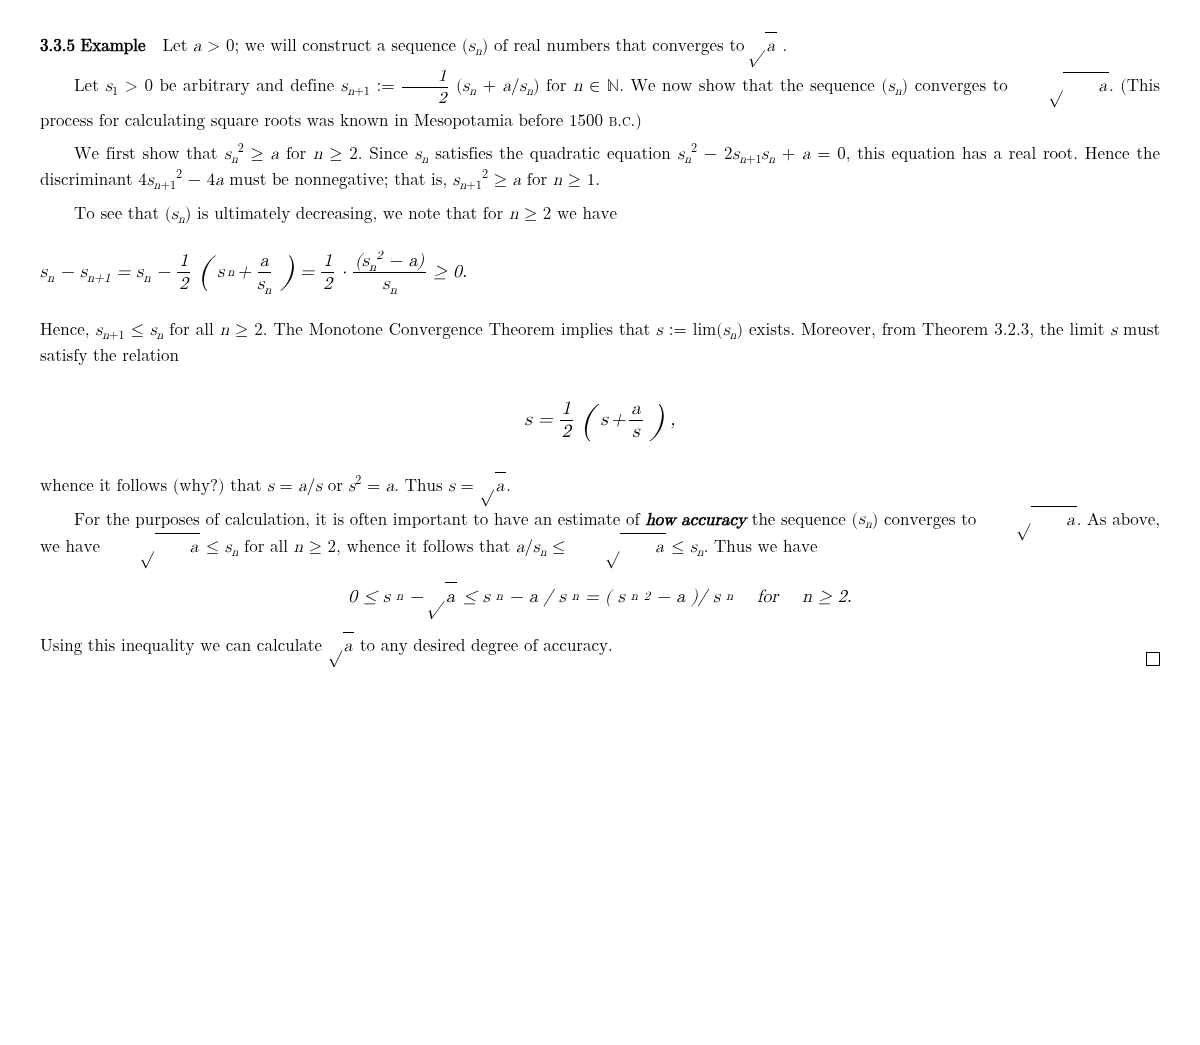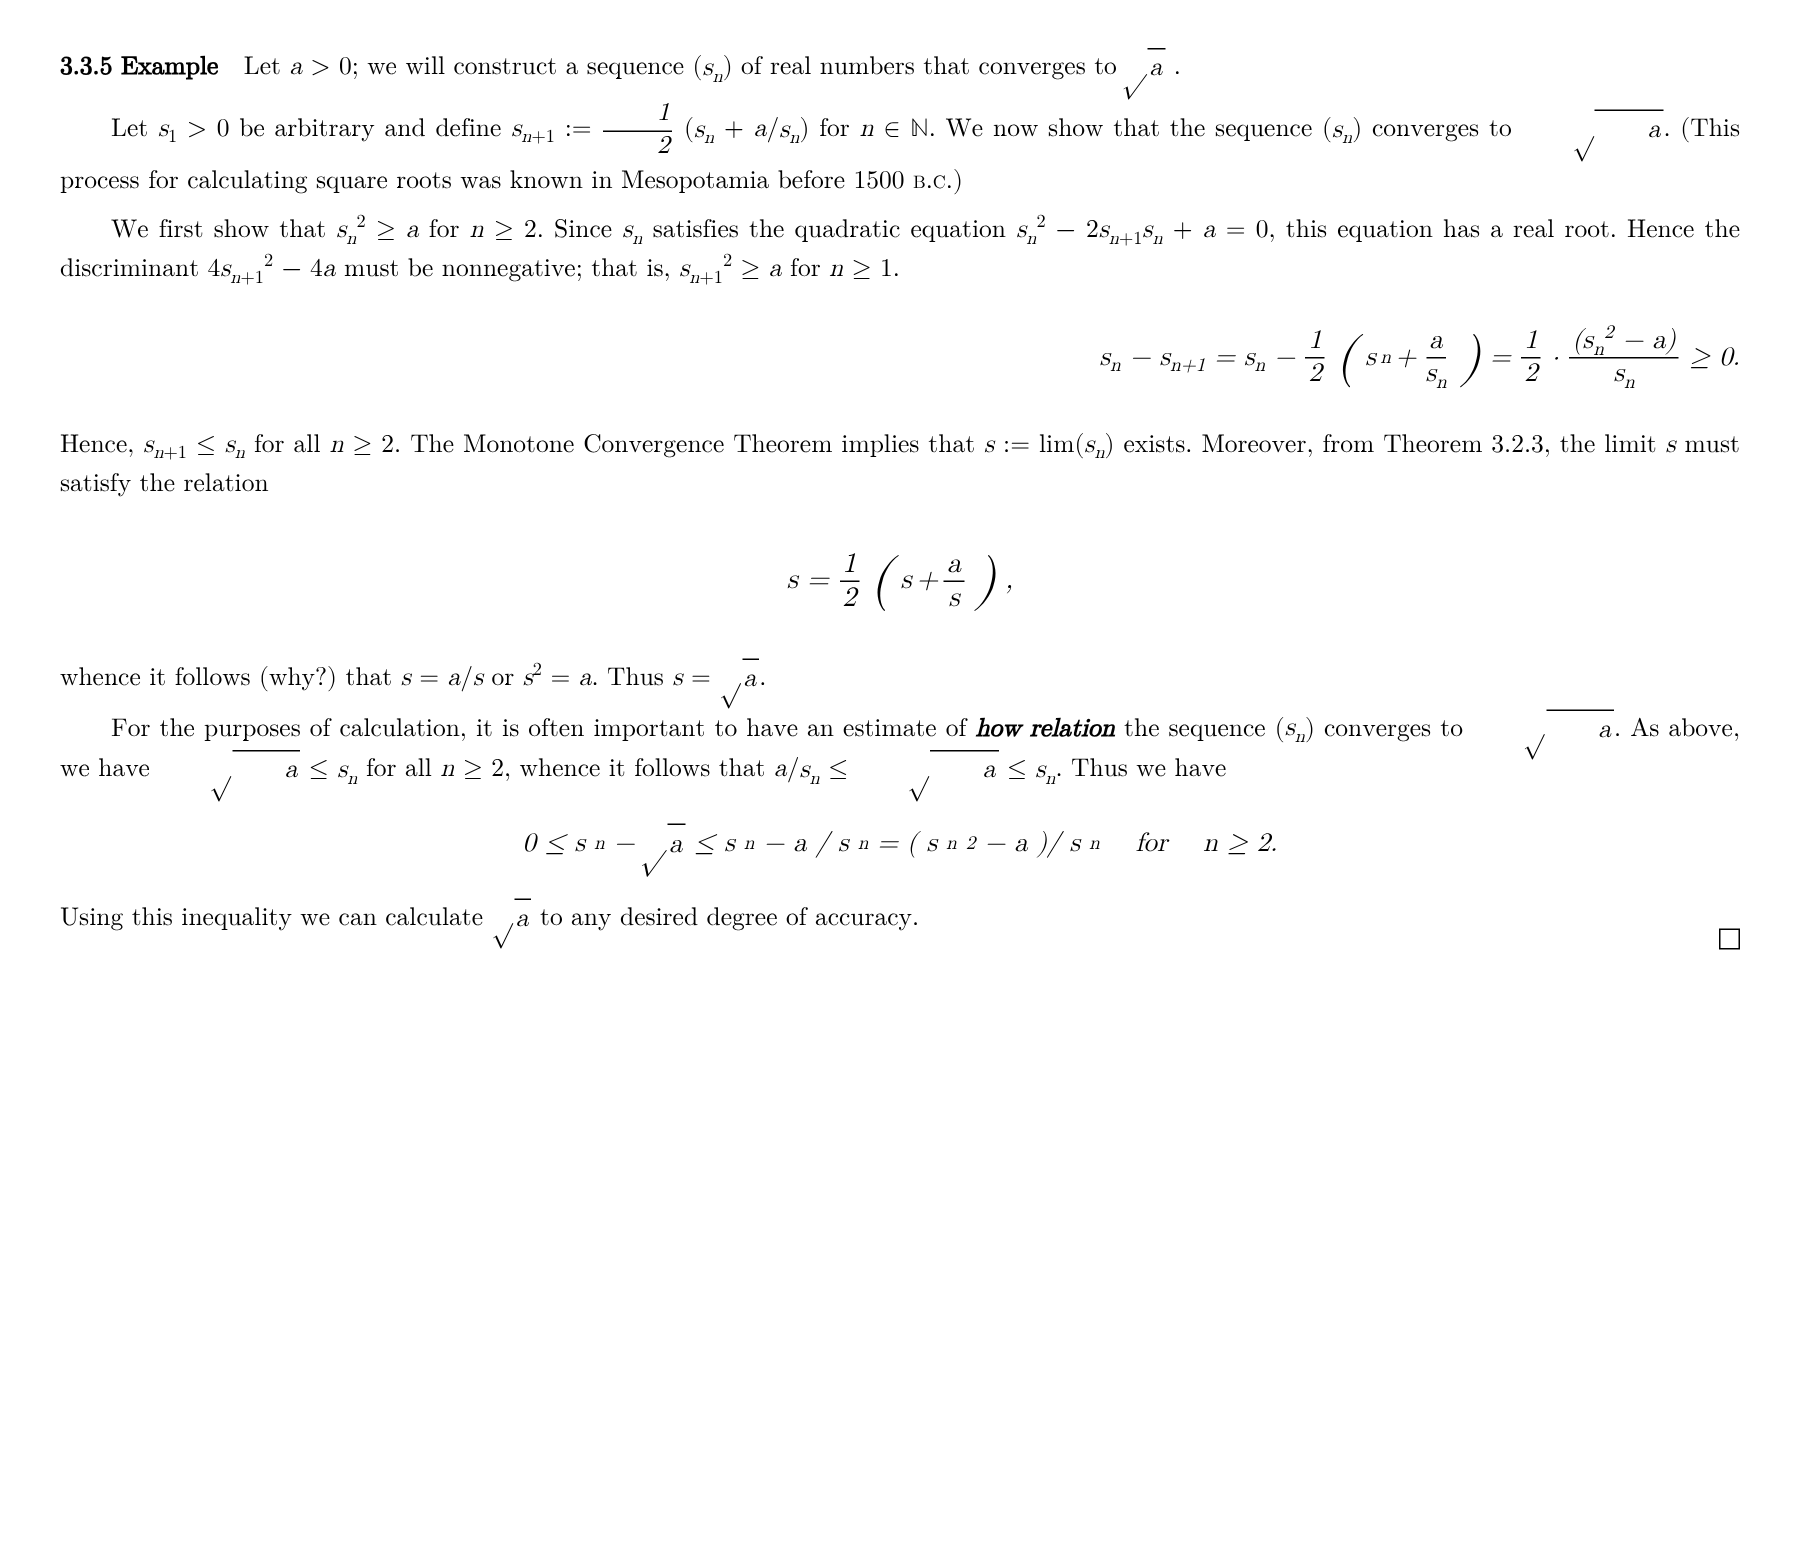--- a/index.html
+++ b/index.html
@@ -73,21 +73,21 @@
     .sqrt-symbol {
       font-size: 1em;
     }
     .sqrt-content {
       border-top: 1.5px solid #000;
       padding: 0 2px 0 1px;
       margin-left: 1px;
     }
     .display-block {
       display: flex;
-      justify-content: flex-end;
+      justify-content: flex-start;
       align-items: center;
       margin: 1.3em 0;
       font-style: italic;
       font-size: 1.05em;
     }
     .display-block2 {
       display: flex;
       justify-content: center;
       align-items: center;
       margin: 1.5em 0;
@@ -139,20 +139,23 @@
     (This process for calculating square roots was known in
     Mesopotamia before 1500 <span style="font-variant: small-caps; font-style: normal;">b.c.</span>)
   </p>
 
   <p class="indent">
     We first show that <i>s</i><sub><i>n</i></sub><sup>2</sup> ≥ <i>a</i> for <i>n</i> ≥ 2. Since <i>s<sub>n</sub></i> satisfies the quadratic equation
     <i>s</i><sub><i>n</i></sub><sup>2</sup> − 2<i>s</i><sub><i>n</i>+1</sub><i>s</i><sub><i>n</i></sub> + <i>a</i> = 0, this equation has a real root. Hence the discriminant 4<i>s</i><sub><i>n</i>+1</sub><sup>2</sup> − 4<i>a</i>
     must be nonnegative; that is, <i>s</i><sub><i>n</i>+1</sub><sup>2</sup> ≥ <i>a</i> for <i>n</i> ≥ 1.
   </p>
 
+  <p class="indent">
+    To see that (<i>s<sub>n</sub></i>) is ultimately decreasing, we note that for <i>n</i> ≥ 2 we have
+  </p>
 
   <div class="display-block">
     <span style="display:inline-flex; align-items:center; gap:6px;">
       <span><i>s</i><sub><i>n</i></sub> − <i>s</i><sub><i>n</i>+1</sub></span>
       <span>= <i>s</i><sub><i>n</i></sub> −</span>
       <span class="frac">
           <span class="num">1</span>
           <span class="den">2</span>
         </span>
       <span class="paren-big">(</span>
@@ -205,21 +208,21 @@
 
   <p class="no-indent">
     whence it follows (why?) that <i>s</i> = <i>a</i>/<i>s</i> or <i>s</i><sup>2</sup> = <i>a</i>. Thus <i>s</i> =
     <span class="sqrt-wrap">
         <span class="sqrt-symbol">√</span>
         <span class="sqrt-content"><i>a</i></span>
       </span>.
   </p>
 
   <p class="indent">
-    For the purposes of calculation, it is often important to have an estimate of <i><b>how relation</b></i>
+    For the purposes of calculation, it is often important to have an estimate of <i><b>how accuracy</b></i>
     the sequence (<i>s<sub>n</sub></i>) converges to
     <span class="sqrt-wrap">
         <span class="sqrt-symbol">√</span>
         <span class="sqrt-content"><i>a</i></span>
       </span>.
     As above, we have
     <span class="sqrt-wrap">
         <span class="sqrt-symbol">√</span>
         <span class="sqrt-content"><i>a</i></span>
       </span>

